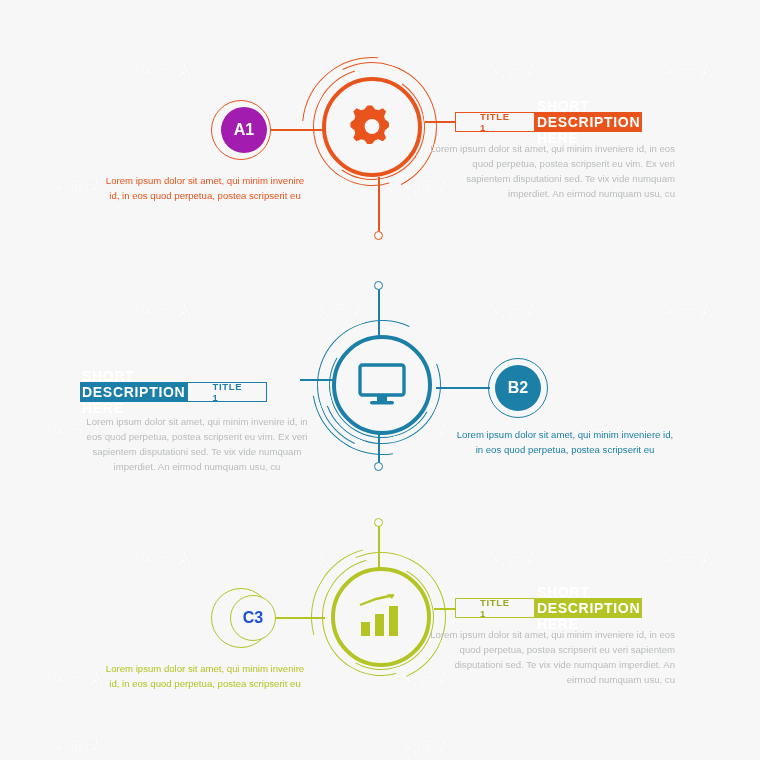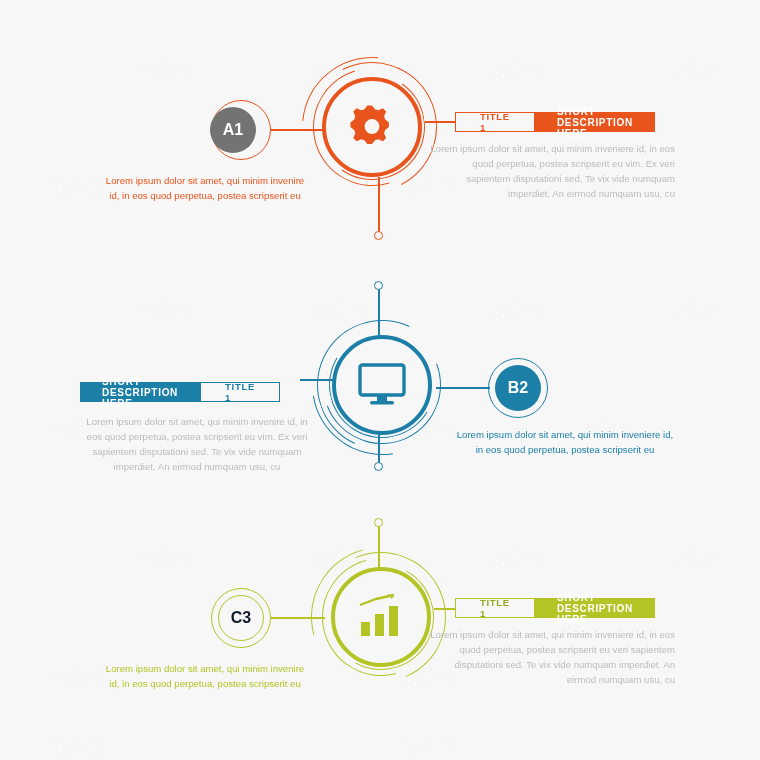--- a/index.html
+++ b/index.html
@@ -80,23 +80,23 @@
     color:#e8541c;
     font-size:9.5px;
     letter-spacing:.7px;
     padding:0 24px;
     display:flex; align-items:center; justify-content:center;
     font-weight:bold;
   }
   .bar .d {
     background:#e8541c;
     color:#fff;
-    font-size:10px;
+    font-size:14px;
     letter-spacing:.7px;
-    padding:0 22px;
+    padding:0 2px;
     display:flex; align-items:center; justify-content:center;
     font-weight:bold;
   }
 
   .para {
     position:absolute;
     font-size:9.6px;
     line-height:1.55;
     z-index:5;
   }
@@ -124,21 +124,21 @@
         <svg width="52" height="52" viewBox="0 0 52 52">
           <g fill="#e8541c">
             <path d="M26 4.5l3.2 4.0a18 18 0 0 1 3.1.85l4.6-2.0 3.2 3.2-2.0 4.6c.38 1.0.66 2.04.85 3.1l4.0 3.2v4.6l-4.0 3.2c-.19 1.06-.47 2.1-.85 3.1l2.0 4.6-3.2 3.2-4.6-2.0c-1.0.38-2.04.66-3.1.85l-3.2 4.0h-4.6l-3.2-4.0a18 18 0 0 1-3.1-.85l-4.6 2.0-3.2-3.2 2.0-4.6a18 18 0 0 1-.85-3.1l-4.0-3.2v-4.6l4.0-3.2c.19-1.06.47-2.1.85-3.1l-2.0-4.6 3.2-3.2 4.6 2.0c1.0-.38 2.04-.66 3.1-.85l3.2-4.0z"></path>
           </g>
           <circle cx="26" cy="25.5" r="7.4" fill="#f7f7f7"></circle>
         </svg>
       </span>
     </div>
 
     <div class="bubble-ring" style="left:211px;top:100px;border-color:#e8541c;"></div>
-    <div class="bubble" style="left:210px;top:107px;background:#737373;align-items:center;">
+    <div class="bubble" style="left:221px;top:107px;background:#a21caf;align-items:center;">
       <span>A1</span>
     </div>
 
     <div class="hline" style="left:271px;top:129px;width:52px;background:#e8541c;"></div>
 
     <div class="vline" style="left:378px;top:177px;height:58px;background:#e8541c;"></div>
     <div class="dot" style="left:374px;top:231px;border-color:#e8541c;"></div>
 
     <div class="hline" style="left:425px;top:121px;width:35px;background:#e8541c;"></div>
 
@@ -206,21 +206,21 @@
           <rect x="5" y="29" width="9" height="14" fill="#b4c424"></rect>
           <rect x="19" y="21" width="9" height="22" fill="#b4c424"></rect>
           <rect x="33" y="13" width="9" height="30" fill="#b4c424"></rect>
           <path d="M4 12 L20 6 L38 2" fill="none" stroke="#b4c424" stroke-width="2.4"></path>
           <path d="M38 2 l-7 -1 l5 5 z" fill="#b4c424"></path>
         </svg>
       </span>
     </div>
 
     <div class="bubble-ring" style="left:211px;top:588px;border-color:#b4c424;"></div>
-    <div class="bubble" style="left:218px;top:595px;background:#f7f7f7;border:1.8px solid #b4c424;color:#0f172a;">
+    <div class="bubble" style="left:230px;top:595px;background:#f7f7f7;border:1.8px solid #b4c424;color:#1d4ed8;">
       <span>C3</span>
     </div>
 
     <div class="hline" style="left:271px;top:617px;width:54px;background:#b4c424;"></div>
 
     <div class="vline" style="left:378px;top:525px;height:44px;background:#b4c424;"></div>
     <div class="dot" style="left:374px;top:518px;border-color:#b4c424;"></div>
 
     <div class="hline" style="left:434px;top:608px;width:28px;background:#b4c424;"></div>
 

